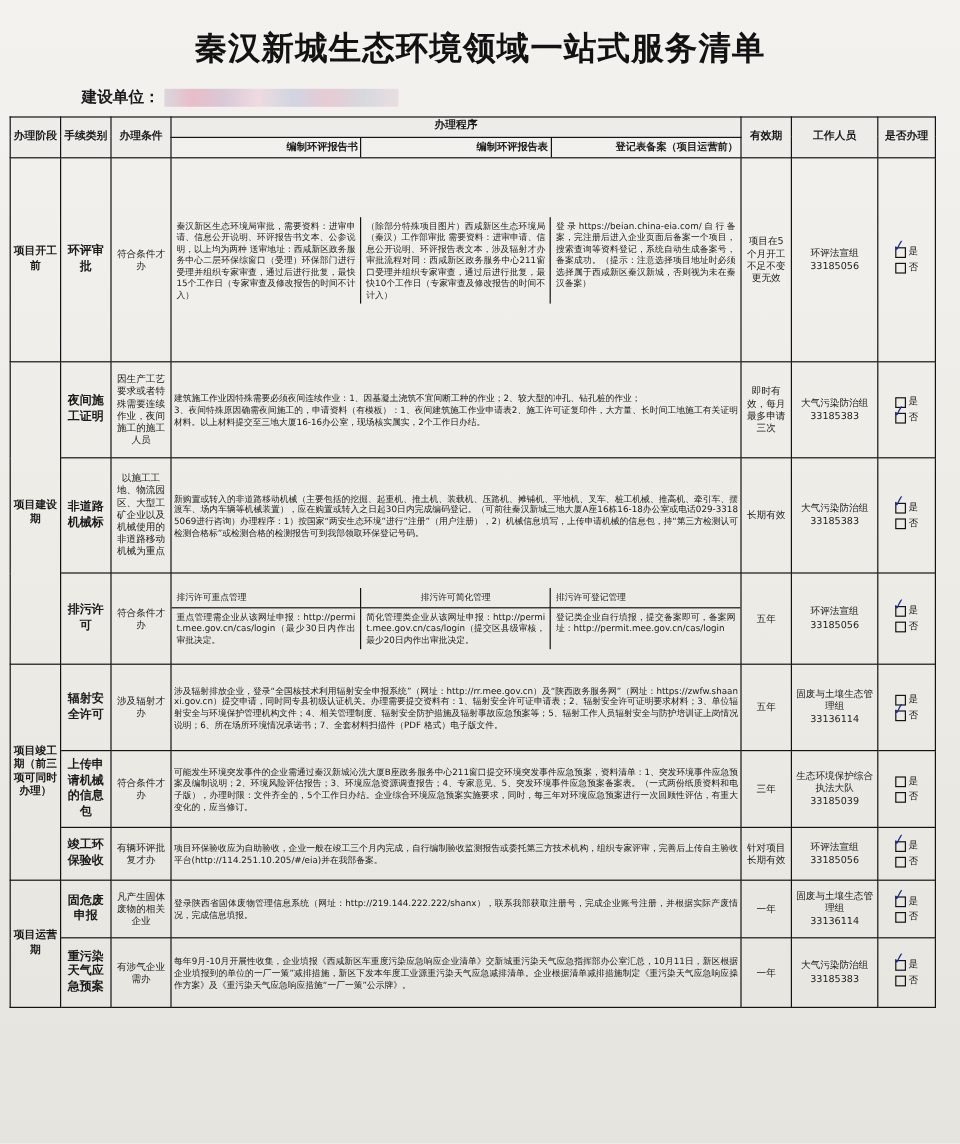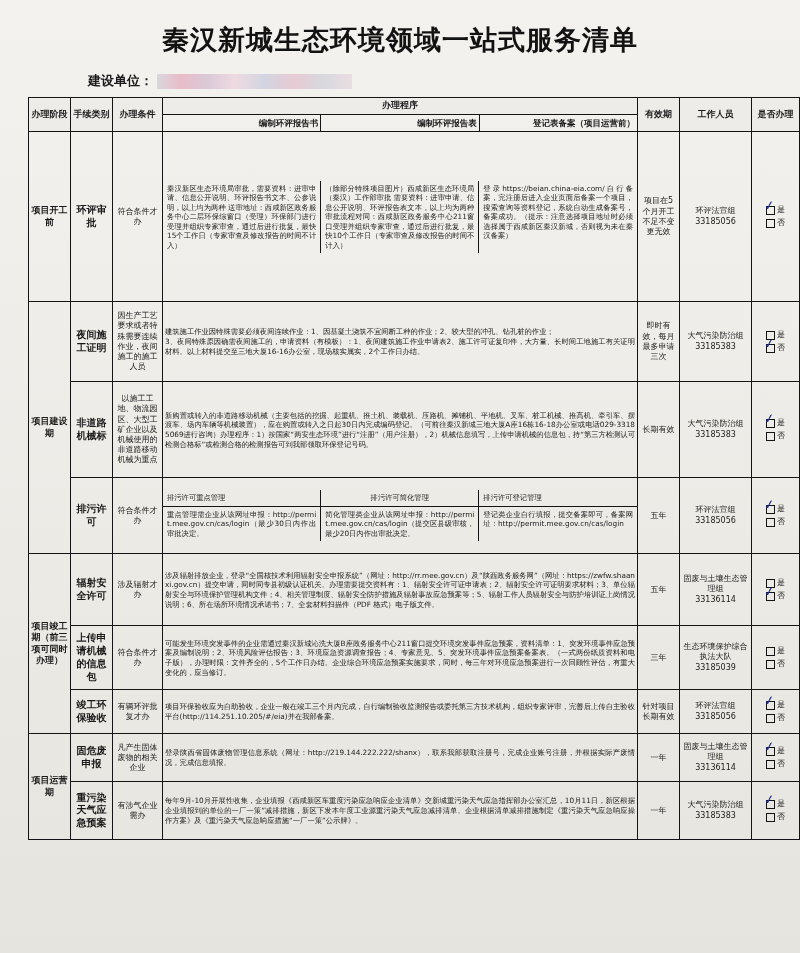--- a/index.html
+++ b/index.html
@@ -7,21 +7,21 @@
     width:800px;height:953px;
     background:#efeeea;
     font-family:"DejaVu Sans","Liberation Sans",sans-serif;
     color:#1a1a1a;
     overflow:hidden;
   }
   .page{
     position:relative;width:800px;height:953px;
     background:linear-gradient(180deg,#f3f2ee 0%,#eceae5 60%,#e6e4df 100%);
     box-sizing:border-box;
-    padding:0 28px;
+    padding:0 8px;
   }
   .title{
     text-align:center;
     font-family:"DejaVu Serif","Liberation Serif",serif;
     font-weight:bold;
     font-size:27px;
     letter-spacing:1px;
     padding-top:22px;
     padding-bottom:10px;
     color:#121212;
@@ -154,21 +154,21 @@
         <td class="c-stage">项目开工前</td>
         <td class="c-type">环评审批</td>
         <td class="c-cond">符合条件才办</td>
         <td class="proc-cell">
           <table class="inner">
             <tbody>
                 <tr>
               <td style="width:33.3%">秦汉新区生态环境局审批，需要资料：进审申请、信息公开说明、环评报告书文本、公参说明，以上均为两种
 送审地址：西咸新区政务服务中心二层环保综窗口（受理）环保部门进行受理并组织专家审查，通过后进行批复，最快15个工作日（专家审查及修改报告的时间不计入）</td>
               <td style="width:33.3%">（除部分特殊项目图片）西咸新区生态环境局（秦汉）工作部审批
-需要资料：进审申请、信息公开说明、环评报告表文本，以上均为两种
+需要资料：进审申请、信息公开说明、环评报告表文本，涉及辐射才办
 审批流程对同：西咸新区政务服务中心211窗口受理并组织专家审查，通过后进行批复，最快10个工作日（专家审查及修改报告的时间不计入）</td>
               <td style="width:33.4%">登录https://beian.china-eia.com/自行备案，完注册后进入企业页面后备案一个项目，搜索查询等资料登记，系统自动生成备案号，备案成功。（提示：注意选择项目地址时必须选择属于西咸新区秦汉新城，否则视为未在秦汉备案）</td>
             </tr>
           </tbody>
             </table>
         </td>
         <td class="c-valid">项目在5个月开工不足不变更无效</td>
         <td class="c-staff staff-cell" style="white-space:pre-line">环评法宣组
 33185056</td>
         <td class="c-do">

